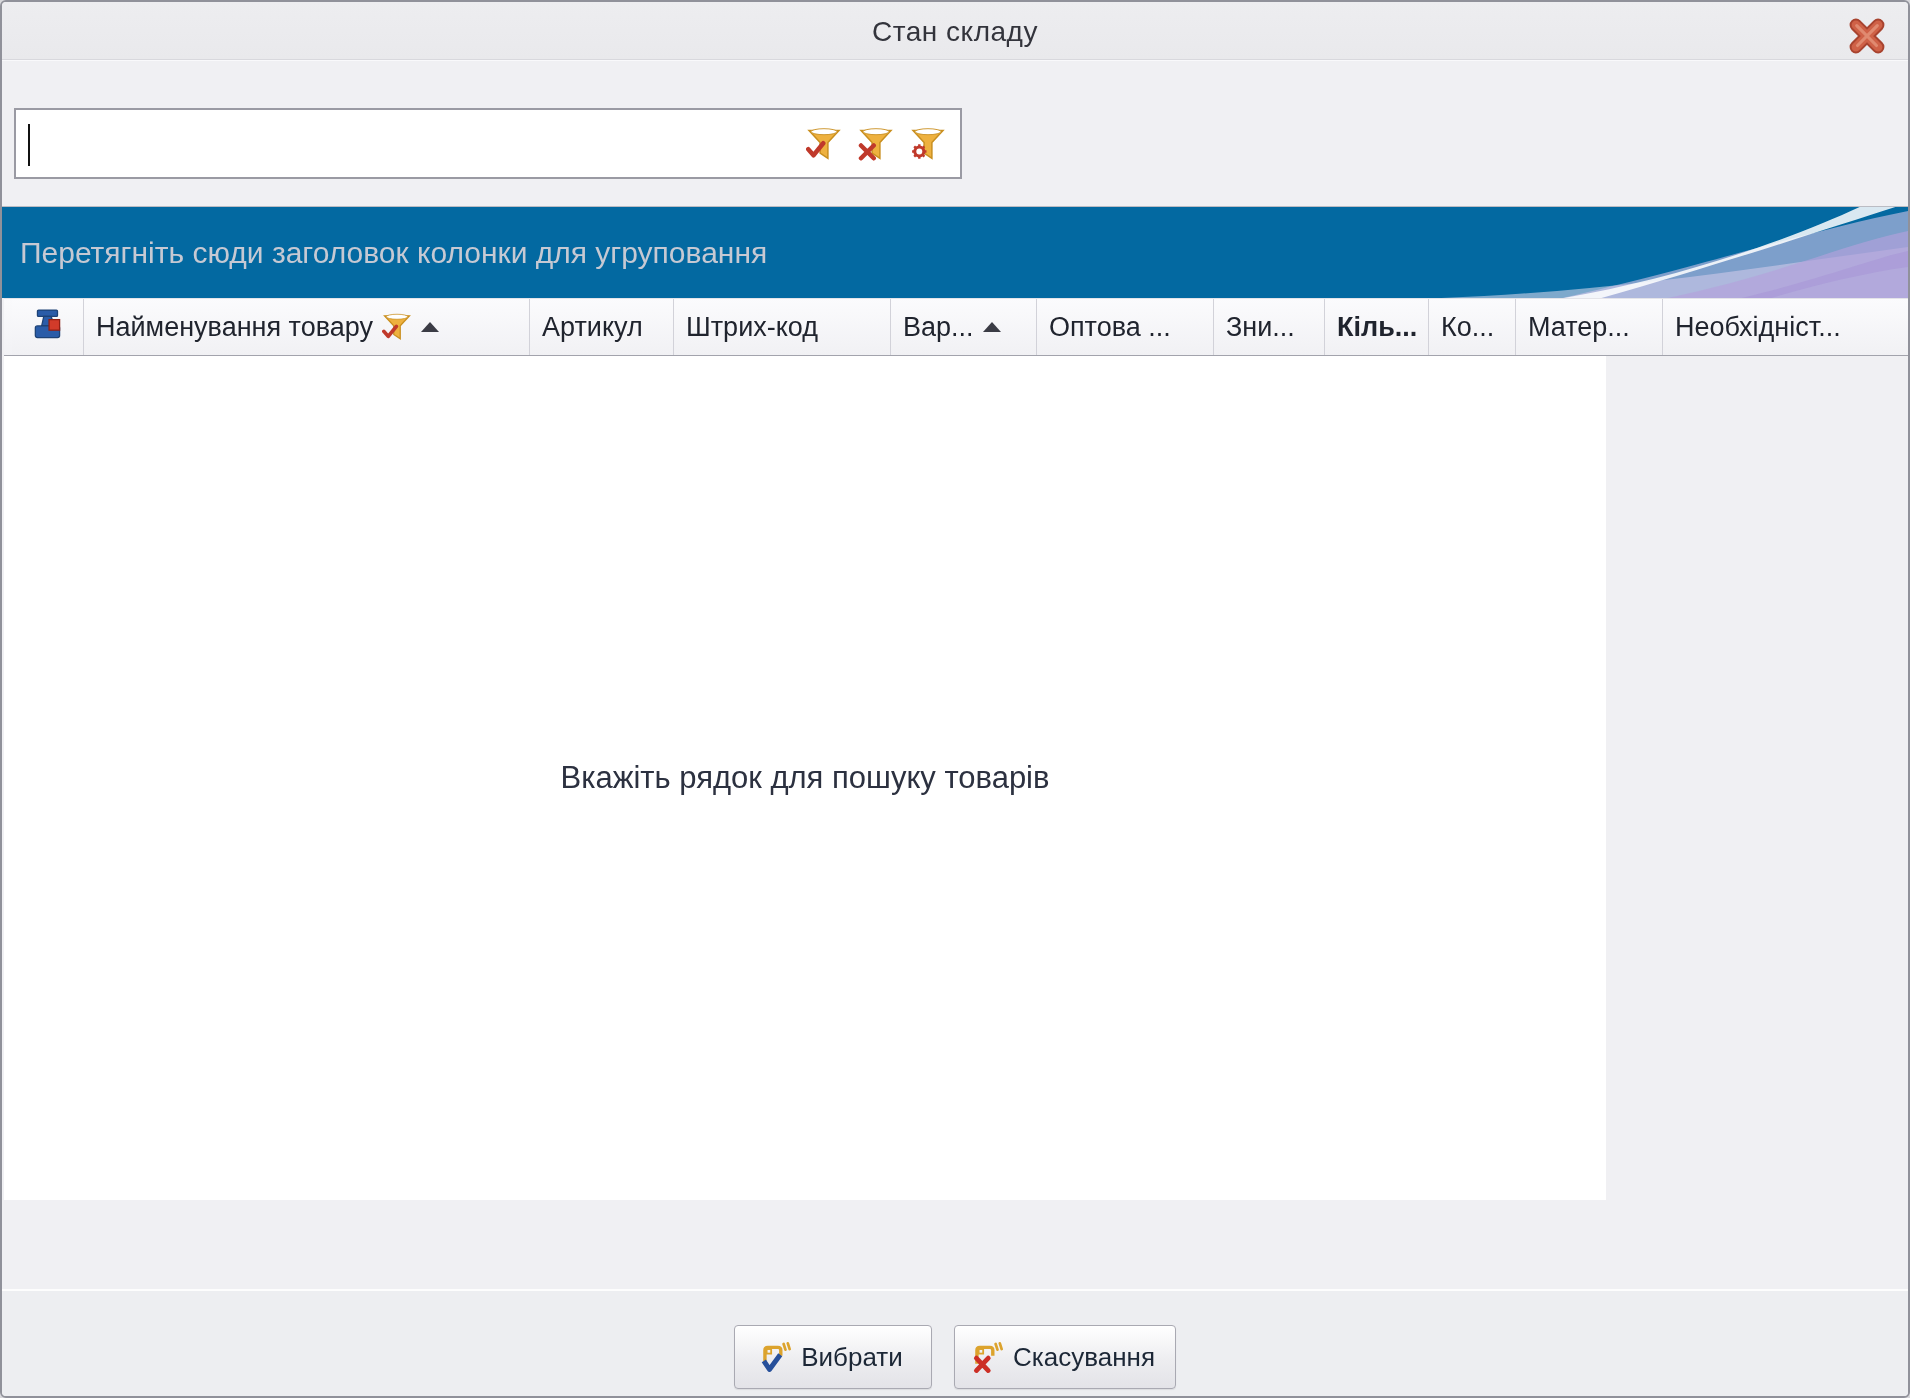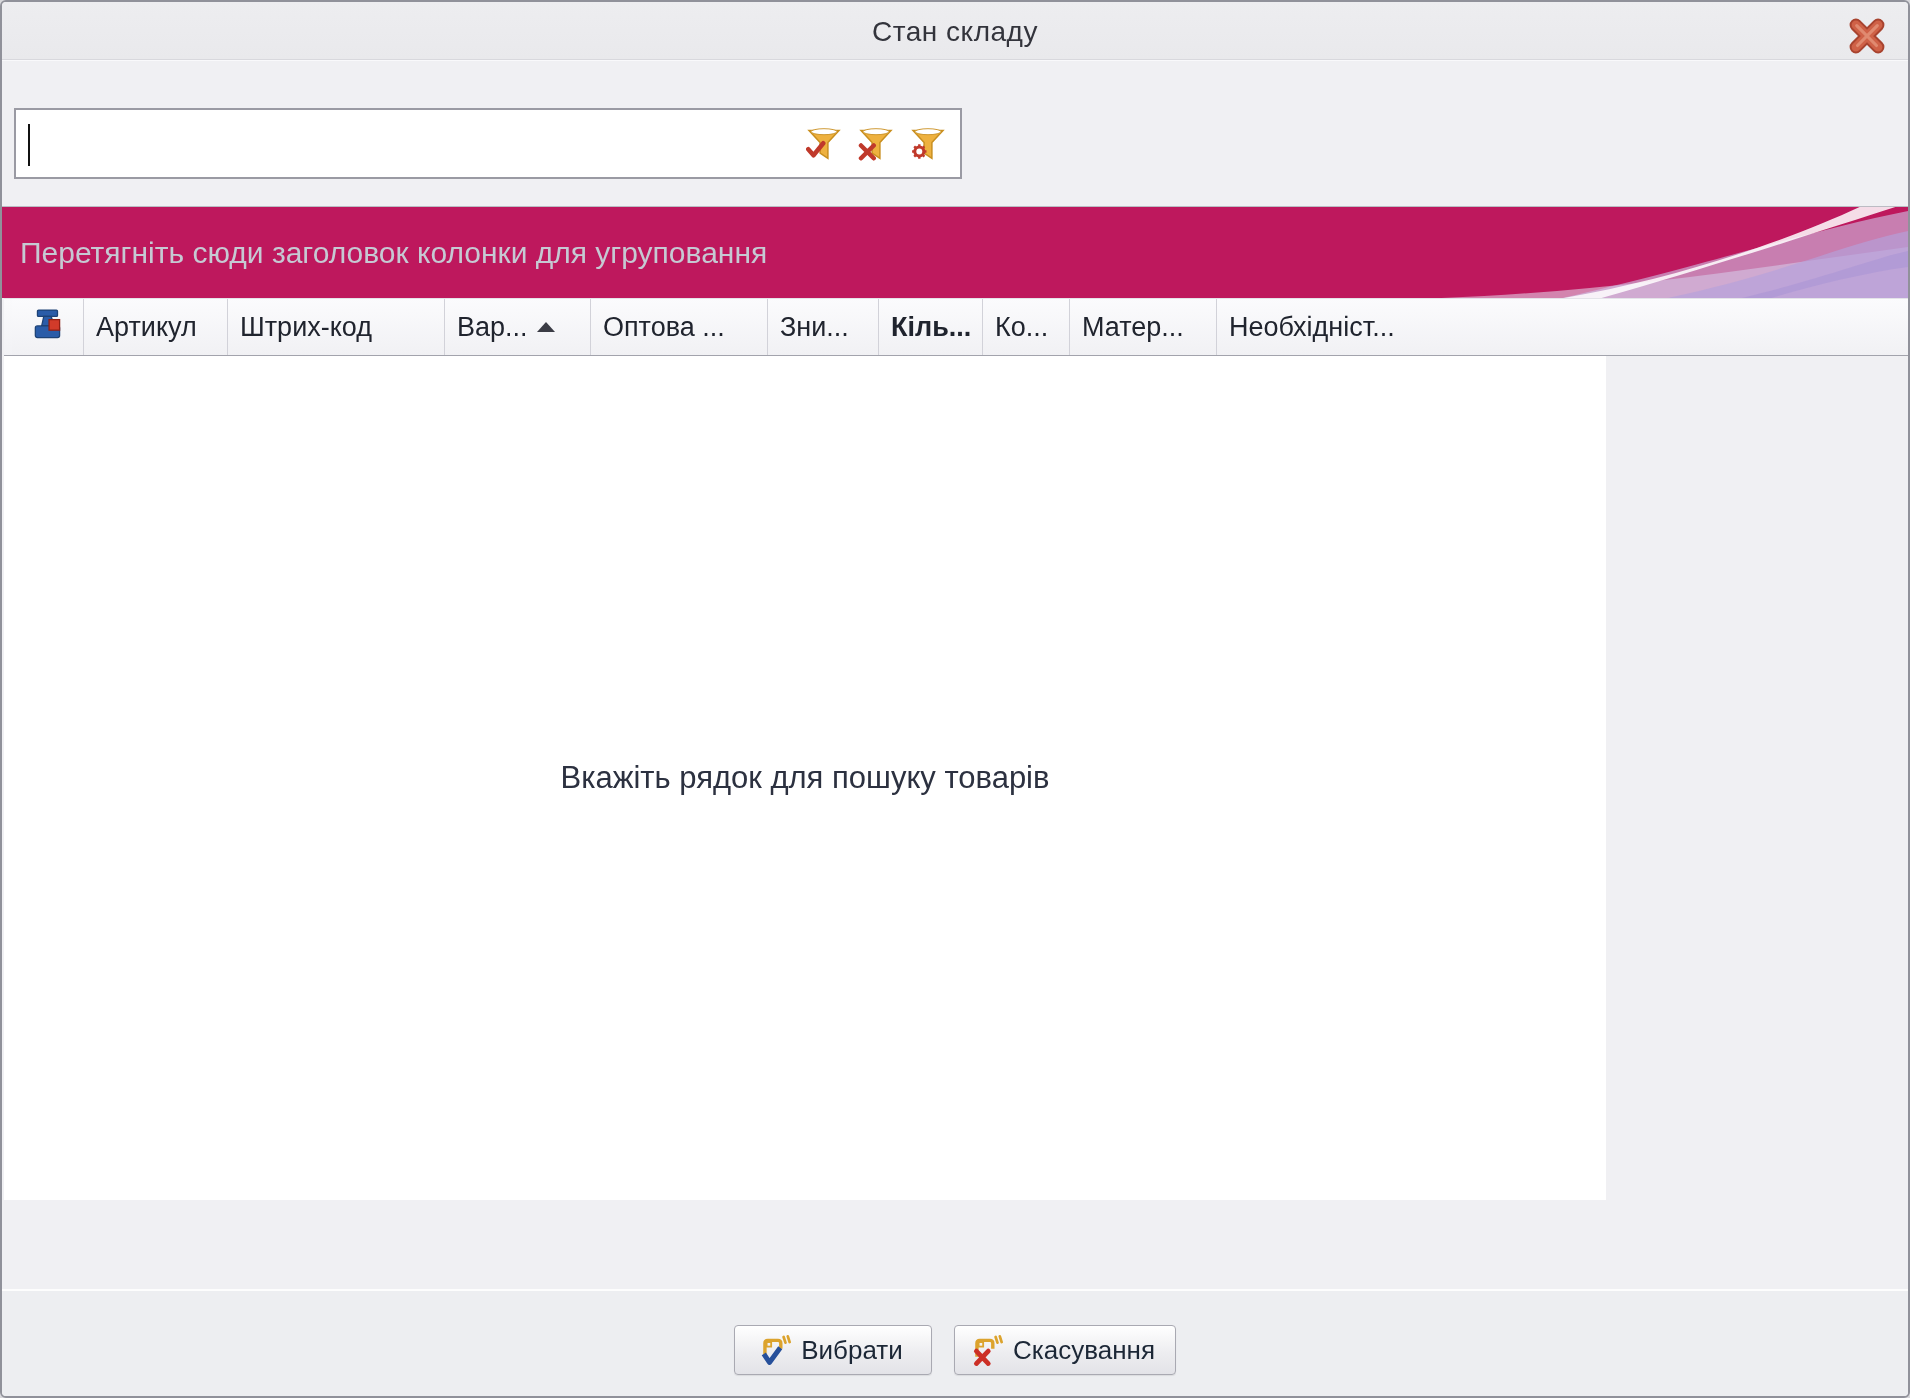--- a/index.html
+++ b/index.html
@@ -48,21 +48,21 @@
     animation:blink 1.1s steps(1) infinite;
   }
   @keyframes blink { 50% { opacity:0; } }
   .filter-icons { display:flex; align-items:center; gap:16px; padding-right:14px; }
   .filter-icons .icon-btn { width:36px; height:36px; border:none; background:none; padding:0; cursor:pointer; }
   .filter-icons svg { width:36px; height:36px; display:block; }
 
   
   .group-panel {
     position:absolute; left:0; top:204px; width:100%; height:92px;
-    background:#be185d; border-top:1px solid #bbbcc3; overflow:hidden;padding-left:45px;
+    background:#0369a1; border-top:1px solid #bbbcc3; overflow:hidden;padding-left:45px;
   }
   .group-hint {
     position:absolute; left:18px; top:50%; transform:translateY(-50%);
     font-size:30px; color:#c6c9d3; white-space:nowrap;
   }
   .wave-decor { position:absolute; right:0; top:0; height:92px; width:500px; }
 
   
   .grid-header {
     position:absolute; left:2px; top:296px; width:1906px; height:58px;
@@ -120,21 +120,21 @@
 
   
   .footer {
     position:absolute; left:0; top:1287px; width:100%; height:109px;
     background:#edeef1;
     box-shadow:inset 0 2px 0 rgba(255,255,255,.85);
     display:flex; justify-content:center; align-items:flex-start; gap:22px;
     padding-top:36px;
   }
   .dlg-btn {
-    height:50px; min-width:198px;
+    height:64px; min-width:198px;
     display:flex; align-items:center; justify-content:center; gap:10px;
     padding:0 20px 0 14px;
     background:linear-gradient(#ffffff,#ededf0 55%,#e3e3e8);
     border:1px solid #a9a9b2; border-radius:4px;
     box-shadow:inset 0 1px 0 #fff, 0 1px 1px rgba(0,0,0,.08);
     font-family:"Liberation Sans", sans-serif;
     font-size:26px; color:#1c2736; cursor:pointer;
   }
   .dlg-btn svg { width:34px; height:34px; }
 </style>
@@ -206,20 +206,28 @@
 
   <div class="grid-header">
     <div class="hcell c0">
       <svg class="stamp" viewBox="0 0 34 36">
         <rect x="7" y="2" width="19" height="6" rx="1" fill="#2a5ca8" stroke="#1d4276" stroke-width="1.2"></rect>
         <path d="M13,8 L20,8 L23,17 L11,17 Z" fill="#2a5ca8" stroke="#1d4276" stroke-width="1.2"></path>
         <rect x="5" y="17" width="23" height="11" rx="2" fill="#2a5ca8" stroke="#1d4276" stroke-width="1.2"></rect>
         <rect x="18" y="11" width="10" height="10" fill="#d23b2a" stroke="#8f1f14" stroke-width="1.2"></rect>
       </svg>
     </div>
+    <div class="hcell c1">
+      <span>Найменування товару</span>
+      <svg class="funnel-sm" viewBox="0 0 24 24">
+        <use href="#funnel-base"></use>
+        <path d="M1.5,15.5 L5,19.5 L11.5,11.5" fill="none" stroke="#c0392b" stroke-width="3" stroke-linecap="round" stroke-linejoin="round"></path>
+      </svg>
+      <span class="sort-up"></span>
+    </div>
     <div class="hcell c2">
       <span>Артикул</span>
     </div>
     <div class="hcell c3">
       <span>Штрих-код</span>
     </div>
     <div class="hcell c4">
       <span>Вар...</span>
       <span class="sort-up"></span>
     </div>

